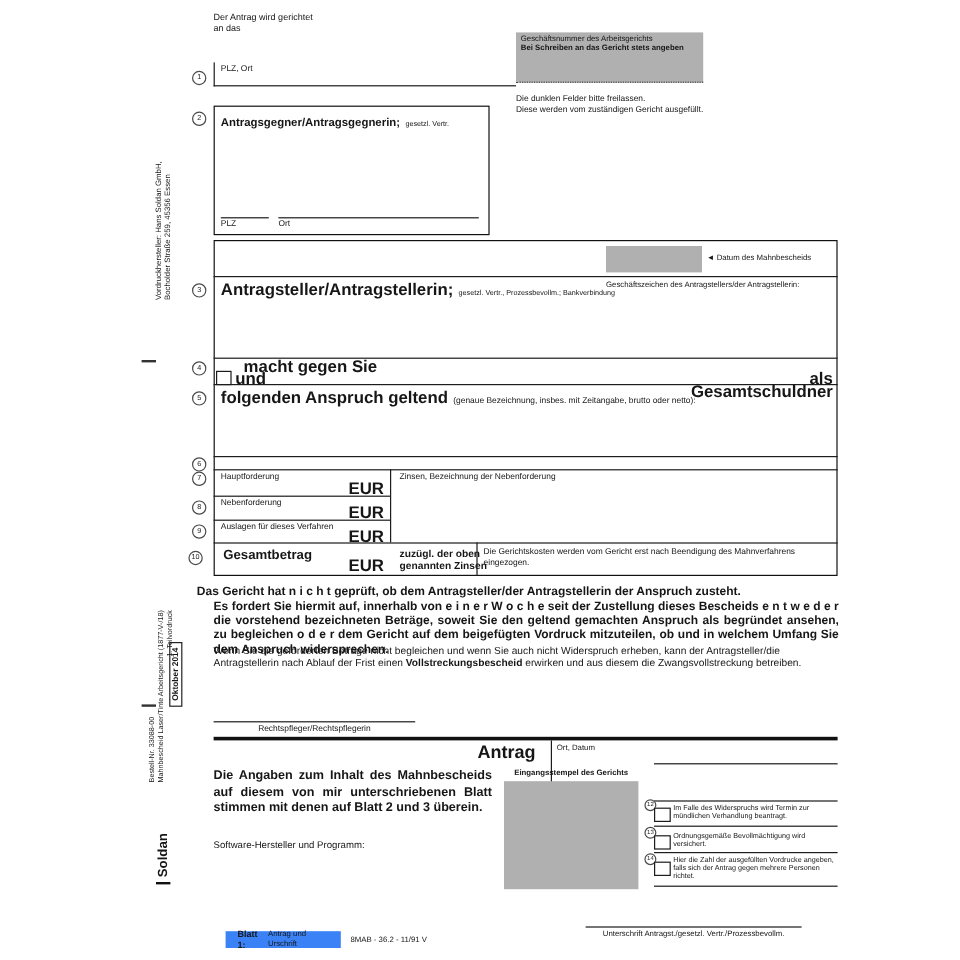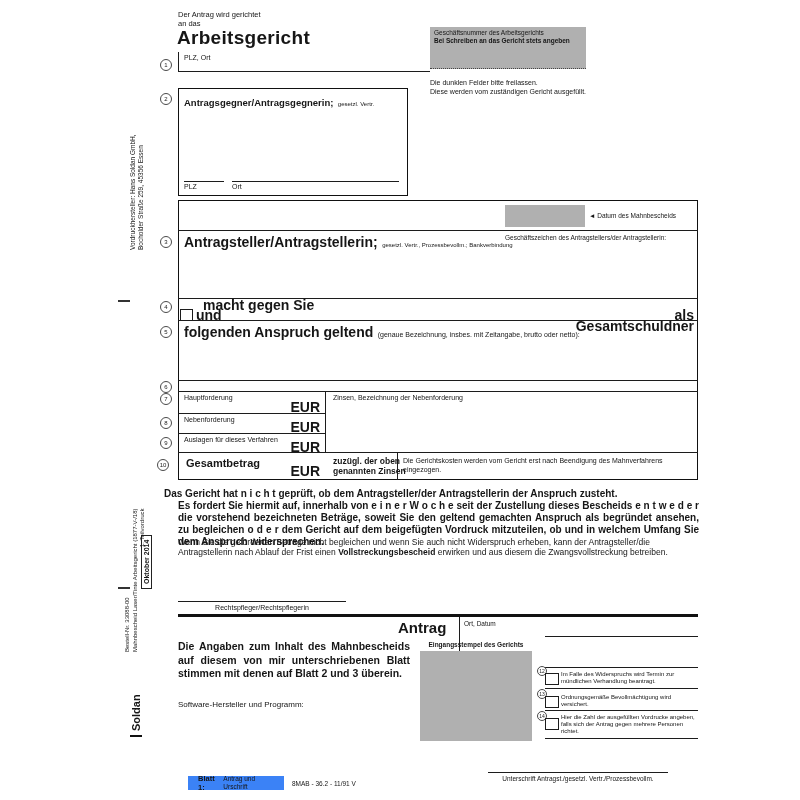--- a/index.html
+++ b/index.html
@@ -49,21 +49,20 @@
     <div>Bestell-Nr. 33088-00</div>
     <div>Mahnbescheid Laser/Tinte Arbeitsgericht (1877-V-/18)</div>
     <div class="right">1. Teilvordruck</div>
   </div>
   <div class="rot" style="left:130px;top:737px;">
     <div style="font-weight:bold;font-size:11px;border-left:2.5px solid #111;padding-left:4px;">Soldan</div>
   </div>
 
   <div class="el fs75" style="left:178px;top:10px;">Der Antrag wird gerichtet</div>
   <div class="el fs75" style="left:178px;top:19px;">an das</div>
-  <div class="el b" style="left:177px;top:27px;font-size:19px;line-height:21px;letter-spacing:0.3px;">Arbeitsgericht</div>
   <div class="cnum" style="left:160px;top:59px;">1</div>
   <div class="vline" style="left:178px;top:52px;height:20px;"></div>
   <div class="hline" style="left:178px;top:71px;width:252px;"></div>
   <div class="el fs7" style="left:184px;top:54px;">PLZ, Ort</div>
   <div class="el" style="left:181px;top:56px;width:246px;height:14px;"></div>
 
   <div class="el gray" style="left:430px;top:27px;width:156px;height:42px;border-bottom:1px dotted #444;padding:2px 4px;box-sizing:border-box;">
     <div class="fs65">Geschäftsnummer des Arbeitsgerichts</div>
     <div class="fs65 b">Bei Schreiben an das Gericht stets angeben</div>
   </div>

